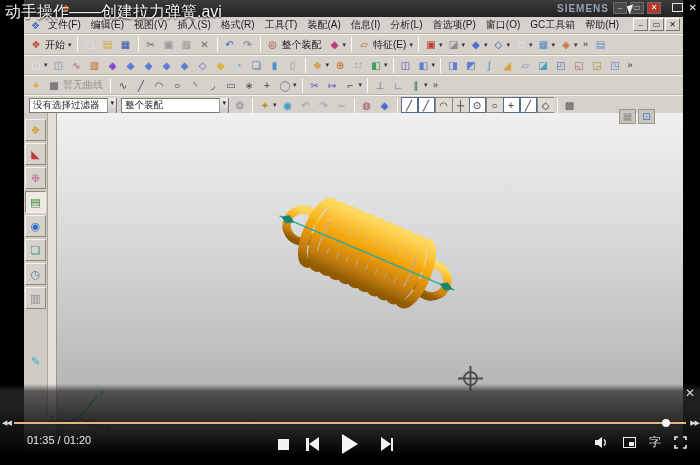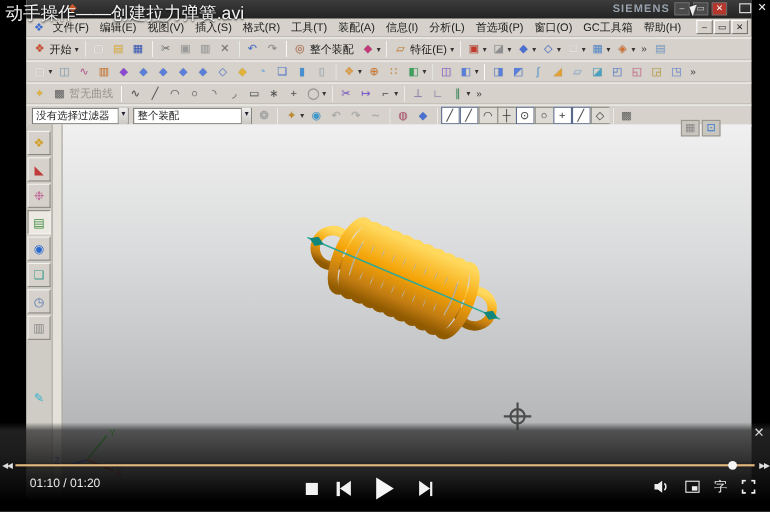--- a/index.html
+++ b/index.html
@@ -547,21 +547,21 @@
   <div id="bottom-overlay">
     <div id="overlay-close">✕</div>
 
     <div id="seek-row">
       <span class="seek-arrows" id="seek-back">◀◀</span>
       <div id="progress-track" style="background: rgb(227, 184, 127);"></div>
       <div id="progress-dot" style="left: 661.84px;"></div>
       <span class="seek-arrows" id="seek-fwd">▶▶</span>
     </div>
 
-    <div id="time-label">01:10 / 01:20</div>
+    <div id="time-label">01:35 / 01:20</div>
 
     <div id="center-controls">
       <span class="stop-sq"></span>
       <span class="prev-btn">
           <span class="bar-v"></span>
           <span class="tri-l"></span>
         </span>
       <span class="play-tri"></span>
       <span class="next-btn">
           <span class="tri-r"></span>

